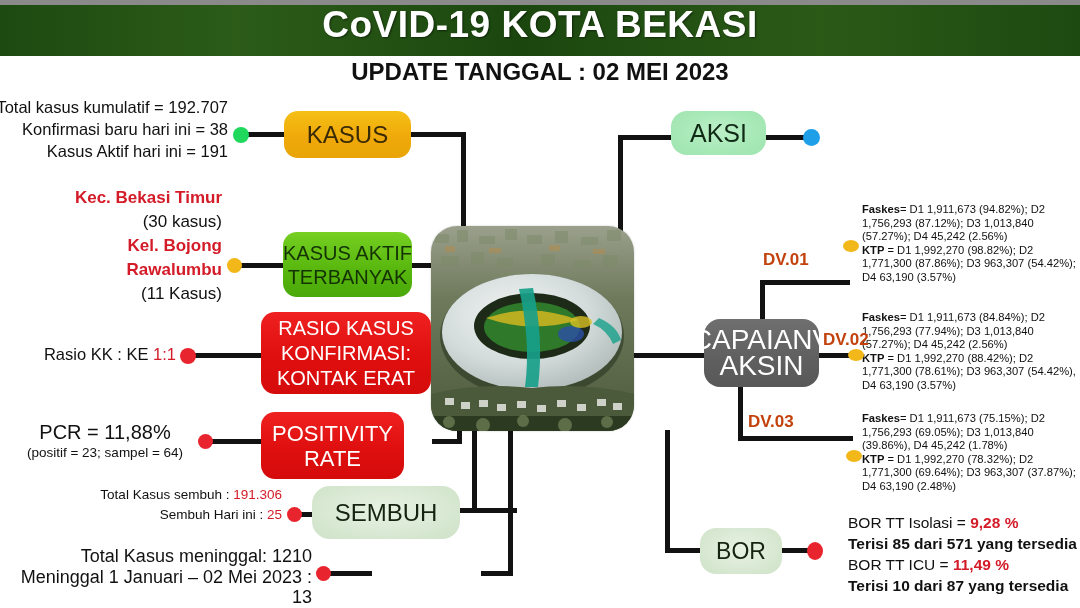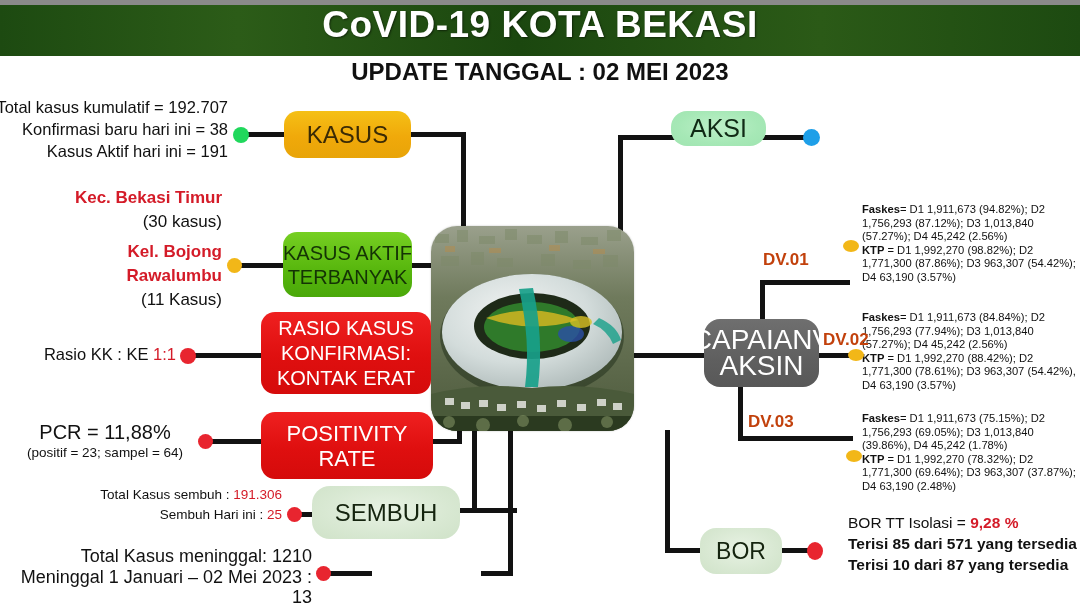--- a/index.html
+++ b/index.html
@@ -187,31 +187,31 @@
     <span>RASIO KASUS</span>
     <span>KONFIRMASI:</span>
     <span>KONTAK ERAT</span>
   </div>
 
   <div class="node n-aktif" style="left:283px;top:232px;width:129px;height:65px;flex-direction:column;">
     <span>KASUS AKTIF</span>
     <span>TERBANYAK</span>
   </div>
 
-  <div class="node n-red" style="left:261px;top:412px;width:172px;height:67px;flex-direction:column;font-size:22px;">
+  <div class="node n-red" style="left:261px;top:412px;width:143px;height:67px;flex-direction:column;font-size:22px;">
     <span>POSITIVITY</span>
     <span>RATE</span>
   </div>
 
   <div class="node n-pale" style="left:312px;top:486px;width:148px;height:53px;font-size:24px;border-radius:18px;">
     <span>SEMBUH</span>
   </div>
 
 
-  <div class="node n-mint" style="left:671px;top:111px;width:95px;height:35px;font-size:25px;border-radius:16px;">
+  <div class="node n-mint" style="left:671px;top:111px;width:95px;height:44px;font-size:25px;border-radius:16px;">
     <span>AKSI</span>
   </div>
 
   <div class="node n-gray" style="left:704px;top:319px;width:115px;height:68px;flex-direction:column;border-radius:16px;">
     <span>CAPAIANV</span>
     <span>AKSIN</span>
   </div>
 
   <div class="node n-pale" style="left:700px;top:528px;width:82px;height:46px;font-size:23px;border-radius:16px;">
     <span>BOR</span>
@@ -231,21 +231,21 @@
 
   <div class="tx r-al" style="left:-8px;top:96px;width:236px;font-size:16.5px;line-height:22px;">
     <div>Total kasus kumulatif =  192.707</div>
     <div>Konfirmasi baru hari ini = 38</div>
     <div>Kasus Aktif hari ini = 191</div>
   </div>
 
   <div class="tx r-al" style="left:20px;top:186px;width:202px;font-size:17px;line-height:24px;">
     <div class="redb">Kec. Bekasi Timur</div>
     <div>(30 kasus)</div>
-    <div class="redb" style="margin-top:6px;">Kel. Bojong</div>
+    <div class="redb" style="margin-top:0;">Kel. Bojong</div>
     <div class="redb">Rawalumbu</div>
     <div>(11 Kasus)</div>
   </div>
 
   <div class="tx r-al" style="left:20px;top:343px;width:156px;font-size:16.5px;line-height:22px;">
     <span>Rasio KK : KE</span>
     <span class="red">1:1</span>
   </div>
 
   <div class="tx" style="left:16px;top:420px;width:178px;text-align:center;">
@@ -300,16 +300,19 @@
     <div>
       <b>KTP</b><span> = D1 1,992,270 (78.32%); D2 1,771,300 (69.64%); D3 963,307 (37.87%); D4 63,190 (2.48%)</span>
     </div>
   </div>
 
   <div class="tx" style="left:848px;top:512px;width:232px;font-size:15.5px;line-height:21px;">
     <div>
       <span>BOR TT Isolasi = </span><span class="redb">9,28 %</span>
     </div>
     <div class="bold">Terisi  85 dari 571 yang tersedia</div>
+    <div>
+      <span>BOR TT ICU = </span><span class="redb">11,49 %</span>
+    </div>
     <div class="bold">Terisi 10 dari 87 yang tersedia</div>
   </div>
 
 </div>
 
 </body></html>

